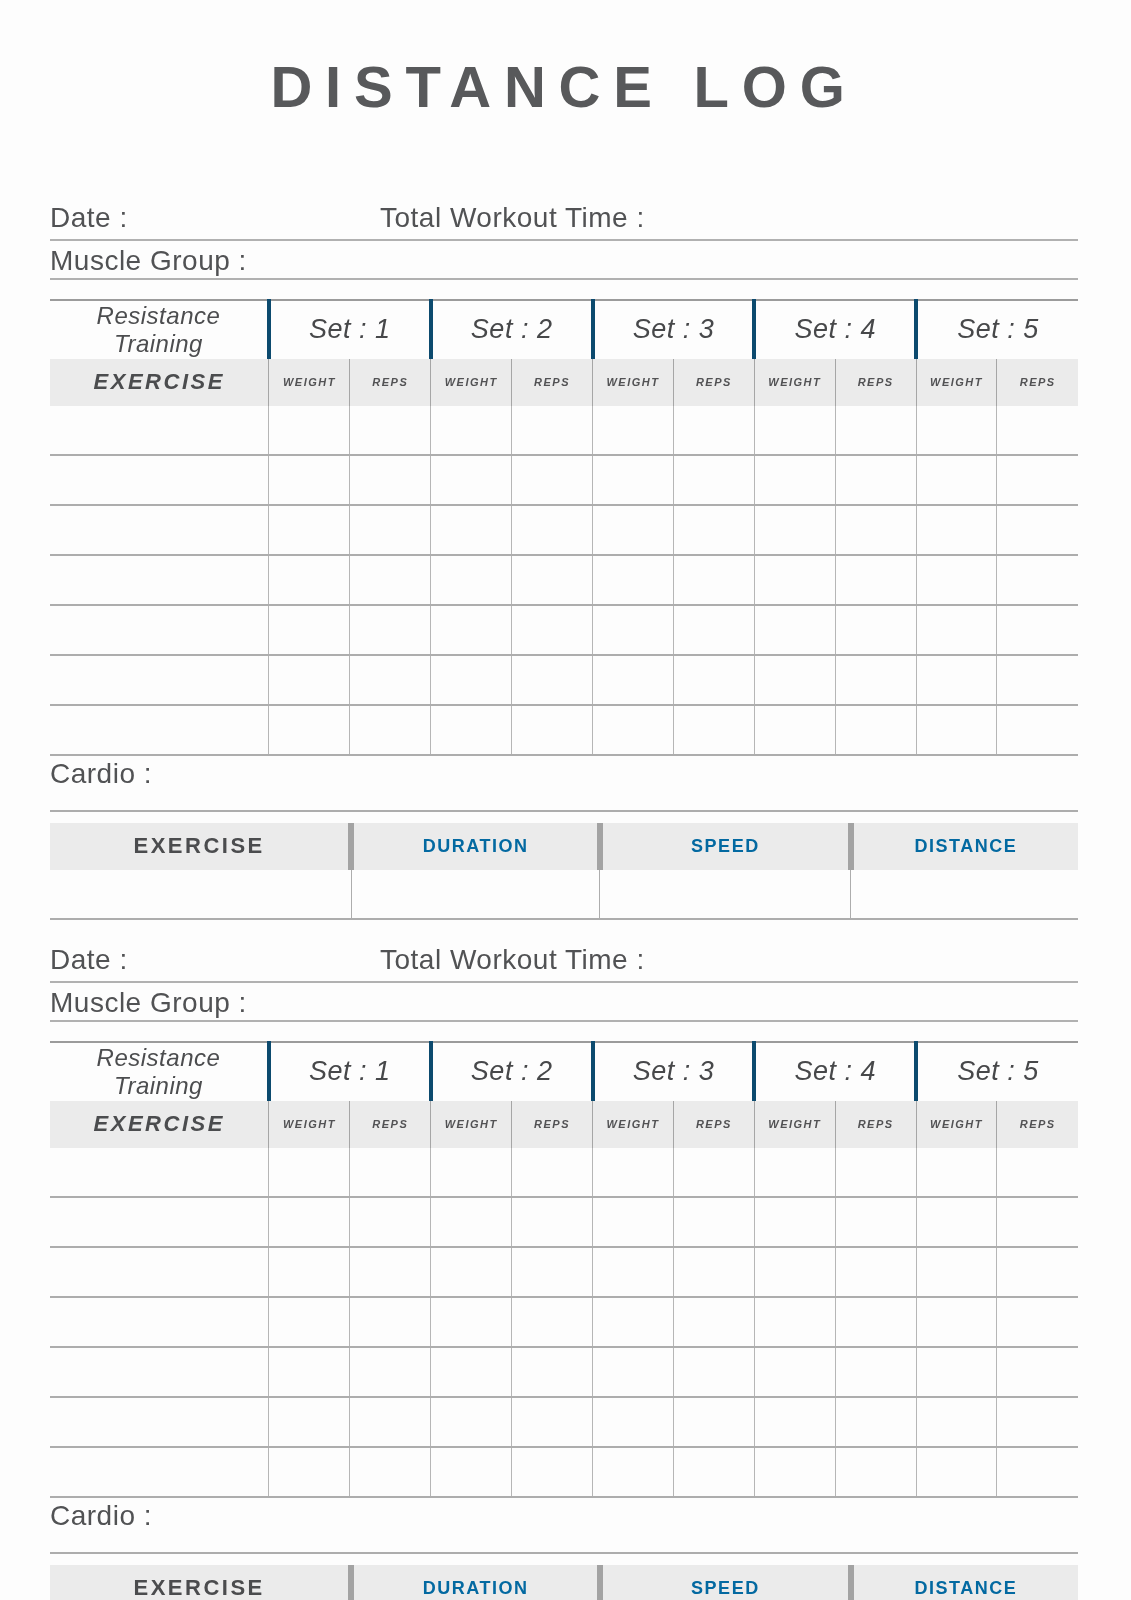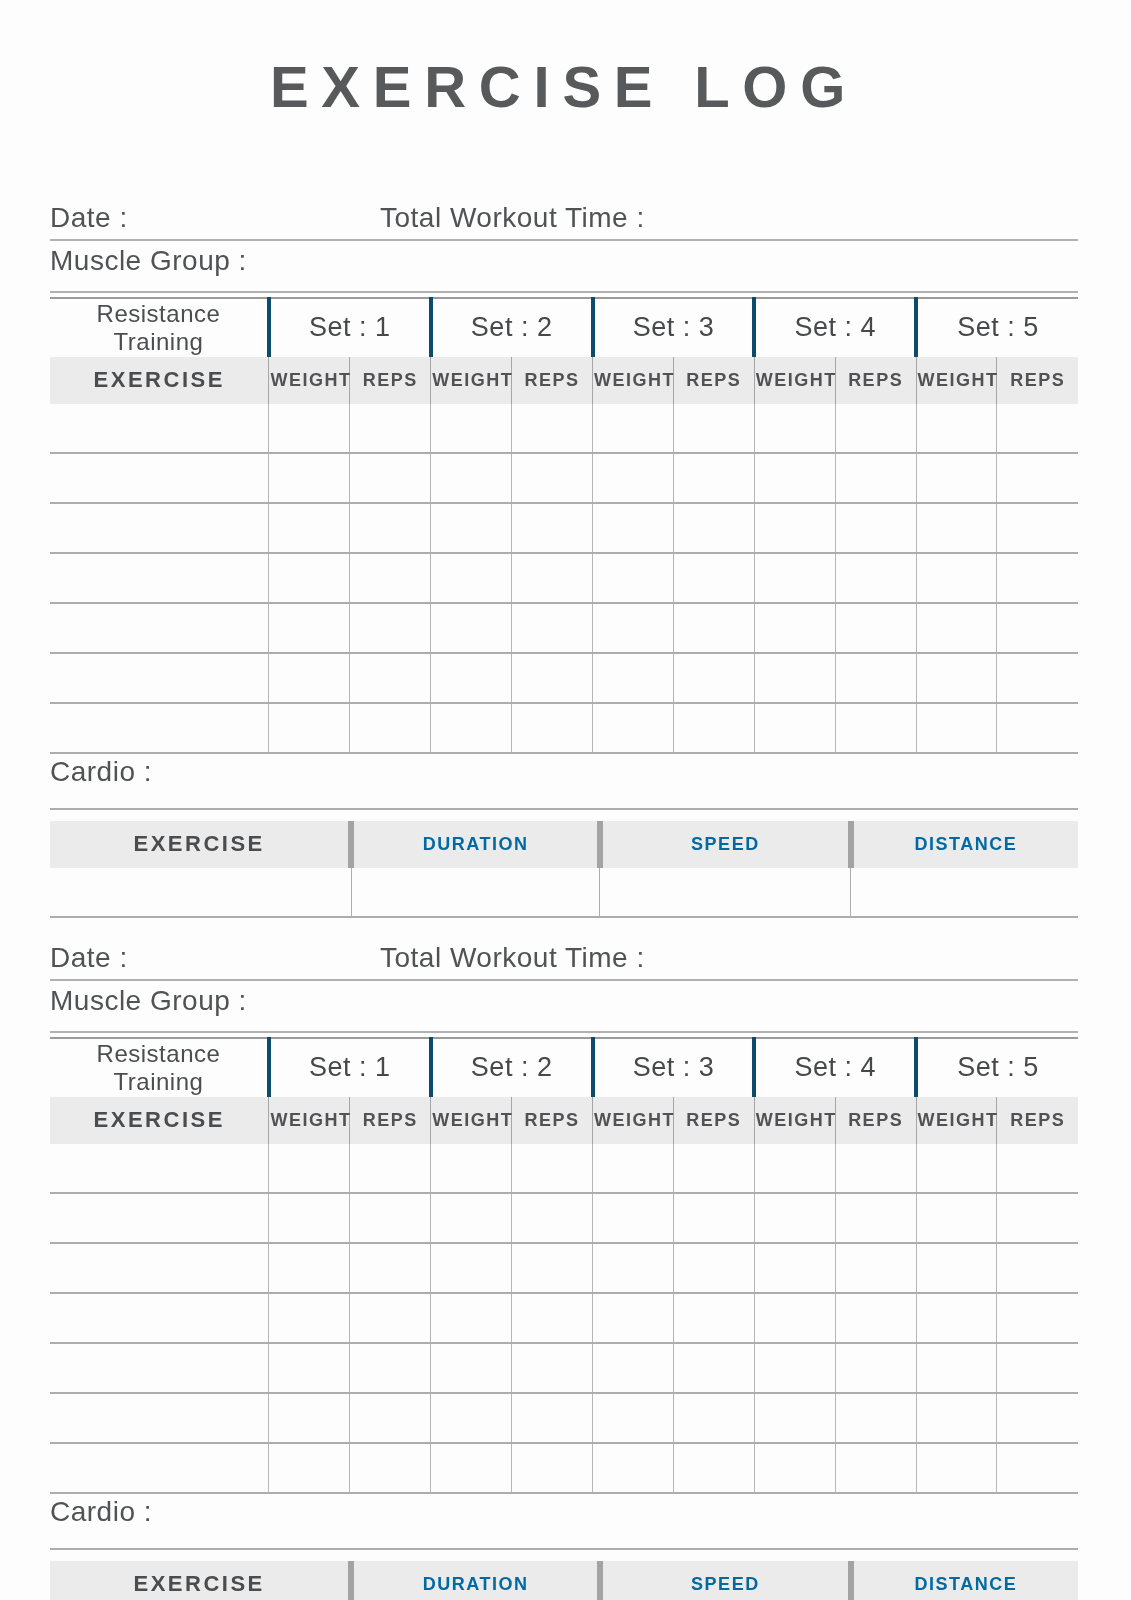--- a/index.html
+++ b/index.html
@@ -29,37 +29,37 @@
   .field {
     border-bottom: 2px solid var(--underline, #b1b1b1);
     font-size: 28px;
     letter-spacing: 0.5px;
     color: var(--text, #515254);
     line-height: 1.0;
   }
   .field-row { display: flex; margin-top: 84px; }
   .field-date { width: 330px; padding-bottom: 7px; }
   .field-twt  { flex: 1; padding-bottom: 7px; }
-  .muscle-row { margin-top: 6px; padding-bottom: 16px; }
+  .muscle-row { margin-top: 6px; padding-bottom: 3px; }
   .cardio-row { margin-top: 4px; padding-bottom: 22px; border-bottom-color: var(--grid-line, #a9a9a9); }
   
   table { border-collapse: collapse; table-layout: fixed; width: 100%; }
-  .rtable { border-top: 2px solid #9b9b9b; margin-top: 4px; }
+  .rtable { border-top: 2px solid #9b9b9b; margin-top: 19px; font-style: italic; }
   .col-ex { width: 21.3%; }
   .col-sr { width: 7.87%; }
   .sets-row td {
     height: 49px; text-align: center; vertical-align: middle;
     font-size: 27px; color: #47484a; letter-spacing: 0.5px;
   }
   .sets-row td.set { border-left: 4px solid #0c4a6e; }
   .sets-row td.corner { font-size: 24px; color: #4c4d4f; }
   .sub-row td {
     height: 45px; background: var(--header-bg, #ebebeb);
     text-align: center; vertical-align: middle;
-    font-weight: 700; font-size: 18px; letter-spacing: 1.5px; color: #525254;
+    font-weight: 700; font-size: 11px; letter-spacing: 1.5px; color: #525254;
     border-left: 1px solid #a6a6a6;
   }
   .sub-row td:first-child { border-left: none; font-size: 22px; letter-spacing: 2.5px; color: #4b4c4e; }
   .body-row td { height: 46px; border-bottom: 2px solid var(--grid-line, #adadad); border-left: 1px solid #b6b6b6; }
   .body-row td:first-child { border-left: none; }
   
   .ctable { margin-top: 11px; }
   .col-cex { width: 29.3%; }
   .col-cdu { width: 24.2%; }
   .col-csp { width: 24.4%; }
@@ -73,21 +73,21 @@
   .c-head td:first-child { border-left: none; font-size: 22px; letter-spacing: 2.5px; color: #4b4c4e; }
   .c-body td { height: 46px; border-bottom: 2px solid var(--grid-line, #adadad); border-left: 1px solid #adadad; }
   .c-body td:first-child { border-left: none; }
   .section-2 { margin-top: 26px; }
 </style>
 </head>
 <body>
 
 <div class="page">
 
-  <h1 class="page-title">EXERCISE LOG</h1>
+  <h1 class="page-title">DISTANCE LOG</h1>
 
   <section>
     <div class="field-row">
       <div class="field field-date">
         <span>Date :</span>
       </div>
       <div class="field field-twt">
         <span>Total Workout Time :</span>
       </div>
     </div>

